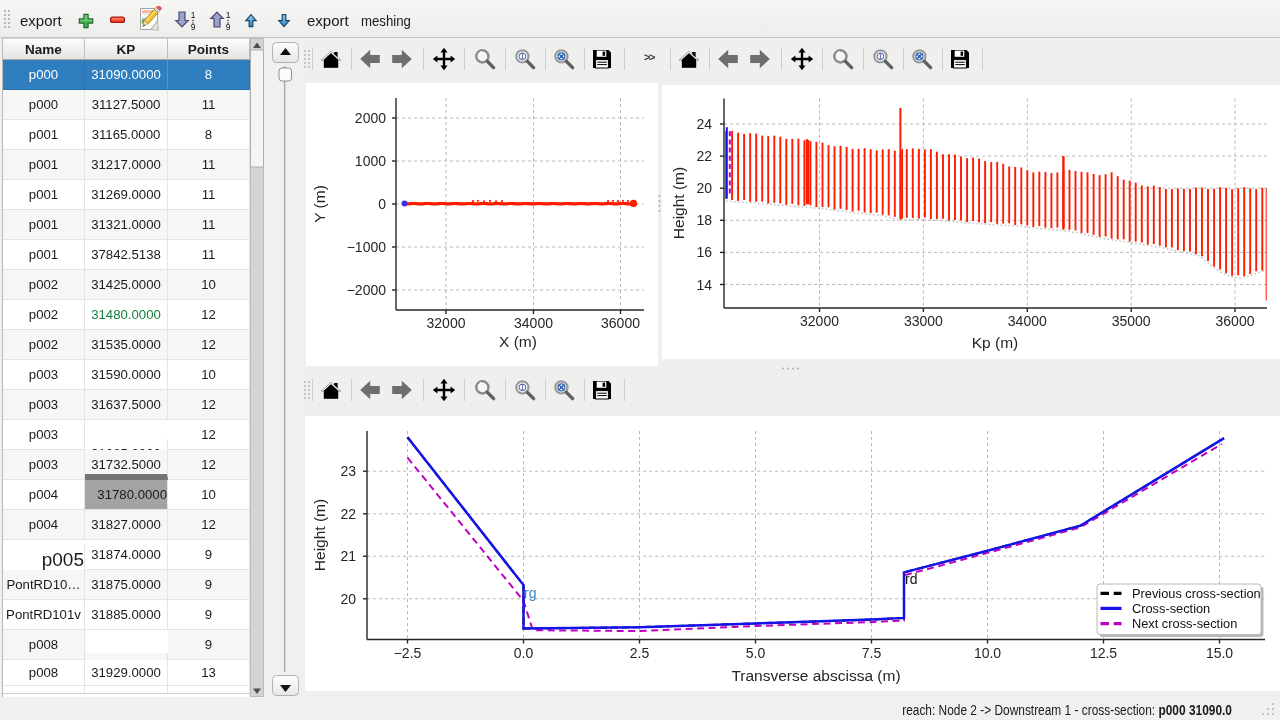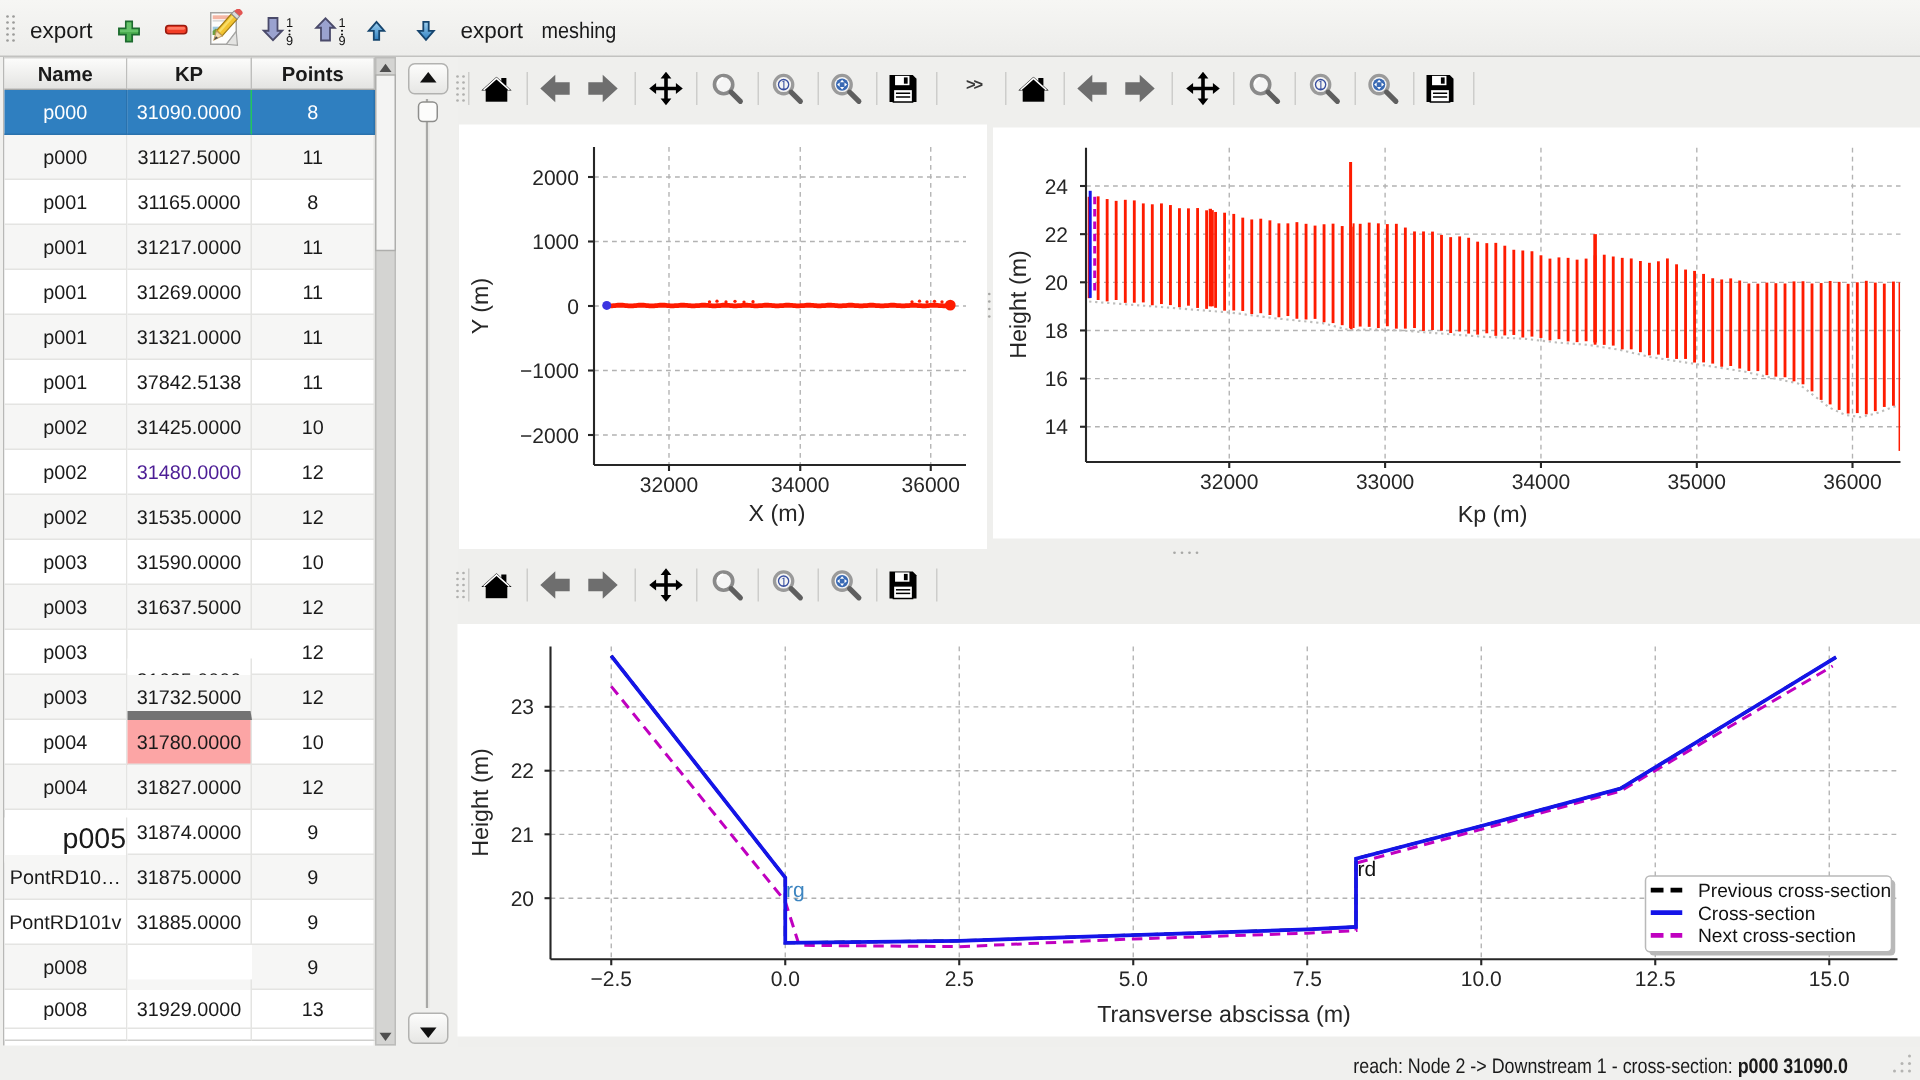--- a/index.html
+++ b/index.html
@@ -148,39 +148,39 @@
 <div style="position:absolute;top:210px;height:30px;background:#f6f6f5;color:#1a1a1a;font-size:13.2px;text-align:center;line-height:29px;white-space:nowrap;overflow:hidden;border-right:1px solid #e4e4e2;border-bottom:1px solid #e4e4e2;left:3px;width:82px">p001</div>
 <div style="position:absolute;top:210px;height:30px;background:#f6f6f5;color:#1a1a1a;font-size:13.2px;text-align:center;line-height:29px;white-space:nowrap;overflow:hidden;border-right:1px solid #e4e4e2;border-bottom:1px solid #e4e4e2;left:85px;width:83px">31321.0000</div>
 <div style="position:absolute;top:210px;height:30px;background:#f6f6f5;color:#1a1a1a;font-size:13.2px;text-align:center;line-height:29px;white-space:nowrap;overflow:hidden;border-right:1px solid #e4e4e2;border-bottom:1px solid #e4e4e2;left:168px;width:82px">11</div>
 <div style="position:absolute;top:240px;height:30px;background:#fff;color:#1a1a1a;font-size:13.2px;text-align:center;line-height:29px;white-space:nowrap;overflow:hidden;border-right:1px solid #e4e4e2;border-bottom:1px solid #e4e4e2;left:3px;width:82px">p001</div>
 <div style="position:absolute;top:240px;height:30px;background:#fff;color:#1a1a1a;font-size:13.2px;text-align:center;line-height:29px;white-space:nowrap;overflow:hidden;border-right:1px solid #e4e4e2;border-bottom:1px solid #e4e4e2;left:85px;width:83px">37842.5138</div>
 <div style="position:absolute;top:240px;height:30px;background:#fff;color:#1a1a1a;font-size:13.2px;text-align:center;line-height:29px;white-space:nowrap;overflow:hidden;border-right:1px solid #e4e4e2;border-bottom:1px solid #e4e4e2;left:168px;width:82px">11</div>
 <div style="position:absolute;top:270px;height:30px;background:#f6f6f5;color:#1a1a1a;font-size:13.2px;text-align:center;line-height:29px;white-space:nowrap;overflow:hidden;border-right:1px solid #e4e4e2;border-bottom:1px solid #e4e4e2;left:3px;width:82px">p002</div>
 <div style="position:absolute;top:270px;height:30px;background:#f6f6f5;color:#1a1a1a;font-size:13.2px;text-align:center;line-height:29px;white-space:nowrap;overflow:hidden;border-right:1px solid #e4e4e2;border-bottom:1px solid #e4e4e2;left:85px;width:83px">31425.0000</div>
 <div style="position:absolute;top:270px;height:30px;background:#f6f6f5;color:#1a1a1a;font-size:13.2px;text-align:center;line-height:29px;white-space:nowrap;overflow:hidden;border-right:1px solid #e4e4e2;border-bottom:1px solid #e4e4e2;left:168px;width:82px">10</div>
 <div style="position:absolute;top:300px;height:30px;background:#fff;color:#1a1a1a;font-size:13.2px;text-align:center;line-height:29px;white-space:nowrap;overflow:hidden;border-right:1px solid #e4e4e2;border-bottom:1px solid #e4e4e2;left:3px;width:82px">p002</div>
-<div style="position:absolute;top:300px;height:30px;background:#fff;color:#4c1d95;font-size:13.2px;text-align:center;line-height:29px;white-space:nowrap;overflow:hidden;border-right:1px solid #e4e4e2;border-bottom:1px solid #e4e4e2;left:85px;width:83px">31480.0000</div>
+<div style="position:absolute;top:300px;height:30px;background:#fff;color:#15803d;font-size:13.2px;text-align:center;line-height:29px;white-space:nowrap;overflow:hidden;border-right:1px solid #e4e4e2;border-bottom:1px solid #e4e4e2;left:85px;width:83px">31480.0000</div>
 <div style="position:absolute;top:300px;height:30px;background:#fff;color:#1a1a1a;font-size:13.2px;text-align:center;line-height:29px;white-space:nowrap;overflow:hidden;border-right:1px solid #e4e4e2;border-bottom:1px solid #e4e4e2;left:168px;width:82px">12</div>
 <div style="position:absolute;top:330px;height:30px;background:#f6f6f5;color:#1a1a1a;font-size:13.2px;text-align:center;line-height:29px;white-space:nowrap;overflow:hidden;border-right:1px solid #e4e4e2;border-bottom:1px solid #e4e4e2;left:3px;width:82px">p002</div>
 <div style="position:absolute;top:330px;height:30px;background:#f6f6f5;color:#1a1a1a;font-size:13.2px;text-align:center;line-height:29px;white-space:nowrap;overflow:hidden;border-right:1px solid #e4e4e2;border-bottom:1px solid #e4e4e2;left:85px;width:83px">31535.0000</div>
 <div style="position:absolute;top:330px;height:30px;background:#f6f6f5;color:#1a1a1a;font-size:13.2px;text-align:center;line-height:29px;white-space:nowrap;overflow:hidden;border-right:1px solid #e4e4e2;border-bottom:1px solid #e4e4e2;left:168px;width:82px">12</div>
 <div style="position:absolute;top:360px;height:30px;background:#fff;color:#1a1a1a;font-size:13.2px;text-align:center;line-height:29px;white-space:nowrap;overflow:hidden;border-right:1px solid #e4e4e2;border-bottom:1px solid #e4e4e2;left:3px;width:82px">p003</div>
 <div style="position:absolute;top:360px;height:30px;background:#fff;color:#1a1a1a;font-size:13.2px;text-align:center;line-height:29px;white-space:nowrap;overflow:hidden;border-right:1px solid #e4e4e2;border-bottom:1px solid #e4e4e2;left:85px;width:83px">31590.0000</div>
 <div style="position:absolute;top:360px;height:30px;background:#fff;color:#1a1a1a;font-size:13.2px;text-align:center;line-height:29px;white-space:nowrap;overflow:hidden;border-right:1px solid #e4e4e2;border-bottom:1px solid #e4e4e2;left:168px;width:82px">10</div>
 <div style="position:absolute;top:390px;height:30px;background:#f6f6f5;color:#1a1a1a;font-size:13.2px;text-align:center;line-height:29px;white-space:nowrap;overflow:hidden;border-right:1px solid #e4e4e2;border-bottom:1px solid #e4e4e2;left:3px;width:82px">p003</div>
 <div style="position:absolute;top:390px;height:30px;background:#f6f6f5;color:#1a1a1a;font-size:13.2px;text-align:center;line-height:29px;white-space:nowrap;overflow:hidden;border-right:1px solid #e4e4e2;border-bottom:1px solid #e4e4e2;left:85px;width:83px">31637.5000</div>
 <div style="position:absolute;top:390px;height:30px;background:#f6f6f5;color:#1a1a1a;font-size:13.2px;text-align:center;line-height:29px;white-space:nowrap;overflow:hidden;border-right:1px solid #e4e4e2;border-bottom:1px solid #e4e4e2;left:168px;width:82px">12</div>
 <div style="position:absolute;top:420px;height:30px;background:#fff;color:#1a1a1a;font-size:13.2px;text-align:center;line-height:29px;white-space:nowrap;overflow:hidden;border-right:1px solid #e4e4e2;border-bottom:1px solid #e4e4e2;left:3px;width:82px">p003</div>
 <div style="position:absolute;top:439px;height:30px;background:#fff;color:#1a1a1a;font-size:13.2px;text-align:center;line-height:29px;white-space:nowrap;overflow:hidden;border-right:1px solid #e4e4e2;border-bottom:1px solid #e4e4e2;left:85px;width:83px">31685.0000</div>
 <div style="position:absolute;top:420px;height:30px;background:#fff;color:#1a1a1a;font-size:13.2px;text-align:center;line-height:29px;white-space:nowrap;overflow:hidden;border-right:1px solid #e4e4e2;border-bottom:1px solid #e4e4e2;left:168px;width:82px">12</div>
 <div style="position:absolute;top:450px;height:30px;background:#f6f6f5;color:#1a1a1a;font-size:13.2px;text-align:center;line-height:29px;white-space:nowrap;overflow:hidden;border-right:1px solid #e4e4e2;border-bottom:1px solid #e4e4e2;left:3px;width:82px">p003</div>
 <div style="position:absolute;top:450px;height:30px;background:#f6f6f5;color:#1a1a1a;font-size:13.2px;text-align:center;line-height:29px;white-space:nowrap;overflow:hidden;border-right:1px solid #e4e4e2;border-bottom:6px solid #737373;left:85px;width:83px">31732.5000</div>
 <div style="position:absolute;top:450px;height:30px;background:#f6f6f5;color:#1a1a1a;font-size:13.2px;text-align:center;line-height:29px;white-space:nowrap;overflow:hidden;border-right:1px solid #e4e4e2;border-bottom:1px solid #e4e4e2;left:168px;width:82px">12</div>
 <div style="position:absolute;top:480px;height:30px;background:#fff;color:#1a1a1a;font-size:13.2px;text-align:center;line-height:29px;white-space:nowrap;overflow:hidden;border-right:1px solid #e4e4e2;border-bottom:1px solid #e4e4e2;left:3px;width:82px">p004</div>
-<div style="position:absolute;top:480px;height:30px;background:#fca5a5;color:#1a1a1a;font-size:13.2px;text-align:center;line-height:29px;white-space:nowrap;overflow:hidden;border-right:1px solid #e4e4e2;border-bottom:1px solid #e4e4e2;left:85px;width:83px">31780.0000</div>
+<div style="position:absolute;top:480px;height:30px;background:#a3a3a3;color:#1a1a1a;font-size:13.2px;text-align:right;line-height:29px;white-space:nowrap;overflow:hidden;border-right:1px solid #e4e4e2;border-bottom:1px solid #e4e4e2;left:85px;width:83px">31780.0000</div>
 <div style="position:absolute;top:480px;height:30px;background:#fff;color:#1a1a1a;font-size:13.2px;text-align:center;line-height:29px;white-space:nowrap;overflow:hidden;border-right:1px solid #e4e4e2;border-bottom:1px solid #e4e4e2;left:168px;width:82px">10</div>
 <div style="position:absolute;top:510px;height:30px;background:#f6f6f5;color:#1a1a1a;font-size:13.2px;text-align:center;line-height:29px;white-space:nowrap;overflow:hidden;border-right:1px solid #e4e4e2;border-bottom:1px solid #e4e4e2;left:3px;width:82px">p004</div>
 <div style="position:absolute;top:510px;height:30px;background:#f6f6f5;color:#1a1a1a;font-size:13.2px;text-align:center;line-height:29px;white-space:nowrap;overflow:hidden;border-right:1px solid #e4e4e2;border-bottom:1px solid #e4e4e2;left:85px;width:83px">31827.0000</div>
 <div style="position:absolute;top:510px;height:30px;background:#f6f6f5;color:#1a1a1a;font-size:13.2px;text-align:center;line-height:29px;white-space:nowrap;overflow:hidden;border-right:1px solid #e4e4e2;border-bottom:1px solid #e4e4e2;left:168px;width:82px">12</div>
 <div style="position:absolute;top:545px;height:30px;background:#fff;color:#1a1a1a;font-size:19px;text-align:right;line-height:29px;white-space:nowrap;overflow:hidden;border-right:1px solid #e4e4e2;border-bottom:1px solid #e4e4e2;left:3px;width:82px">p005</div>
 <div style="position:absolute;top:540px;height:30px;background:#fff;color:#1a1a1a;font-size:13.2px;text-align:center;line-height:29px;white-space:nowrap;overflow:hidden;border-right:1px solid #e4e4e2;border-bottom:1px solid #e4e4e2;left:85px;width:83px">31874.0000</div>
 <div style="position:absolute;top:540px;height:30px;background:#fff;color:#1a1a1a;font-size:13.2px;text-align:center;line-height:29px;white-space:nowrap;overflow:hidden;border-right:1px solid #e4e4e2;border-bottom:1px solid #e4e4e2;left:168px;width:82px">9</div>
 <div style="position:absolute;top:570px;height:30px;background:#f6f6f5;color:#1a1a1a;font-size:13.2px;text-align:center;line-height:29px;white-space:nowrap;overflow:hidden;border-right:1px solid #e4e4e2;border-bottom:1px solid #e4e4e2;left:3px;width:82px">PontRD10…</div>
 <div style="position:absolute;top:570px;height:30px;background:#f6f6f5;color:#1a1a1a;font-size:13.2px;text-align:center;line-height:29px;white-space:nowrap;overflow:hidden;border-right:1px solid #e4e4e2;border-bottom:1px solid #e4e4e2;left:85px;width:83px">31875.0000</div>
 <div style="position:absolute;top:570px;height:30px;background:#f6f6f5;color:#1a1a1a;font-size:13.2px;text-align:center;line-height:29px;white-space:nowrap;overflow:hidden;border-right:1px solid #e4e4e2;border-bottom:1px solid #e4e4e2;left:168px;width:82px">9</div>

